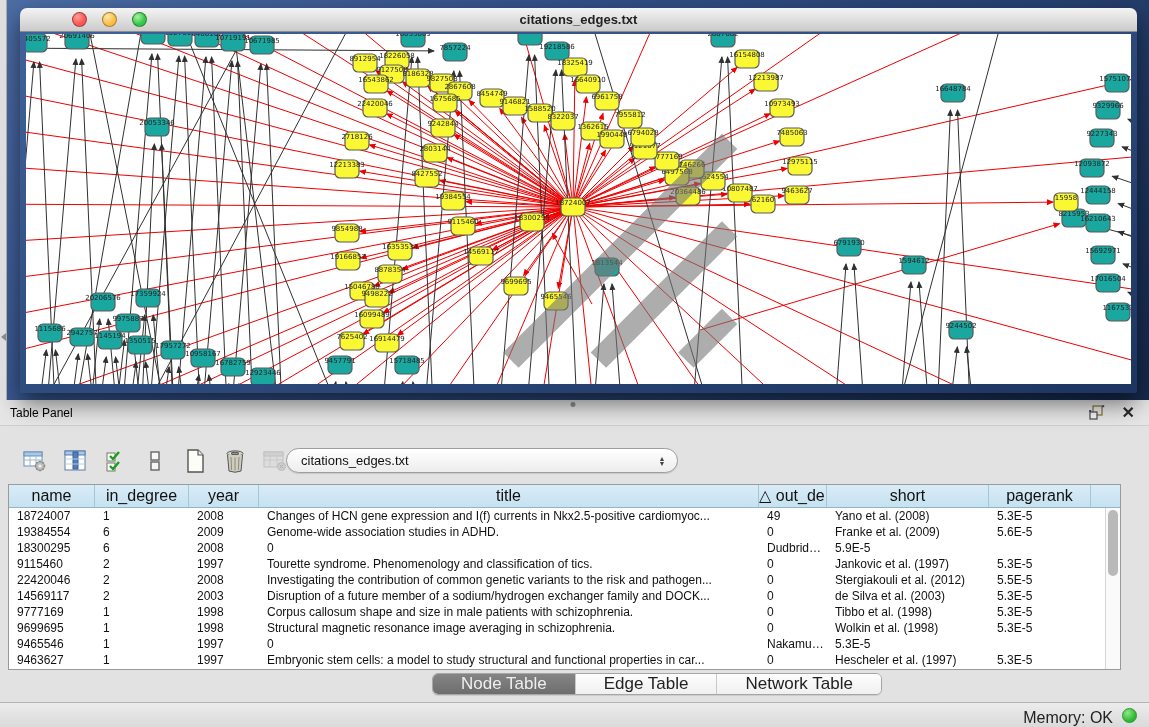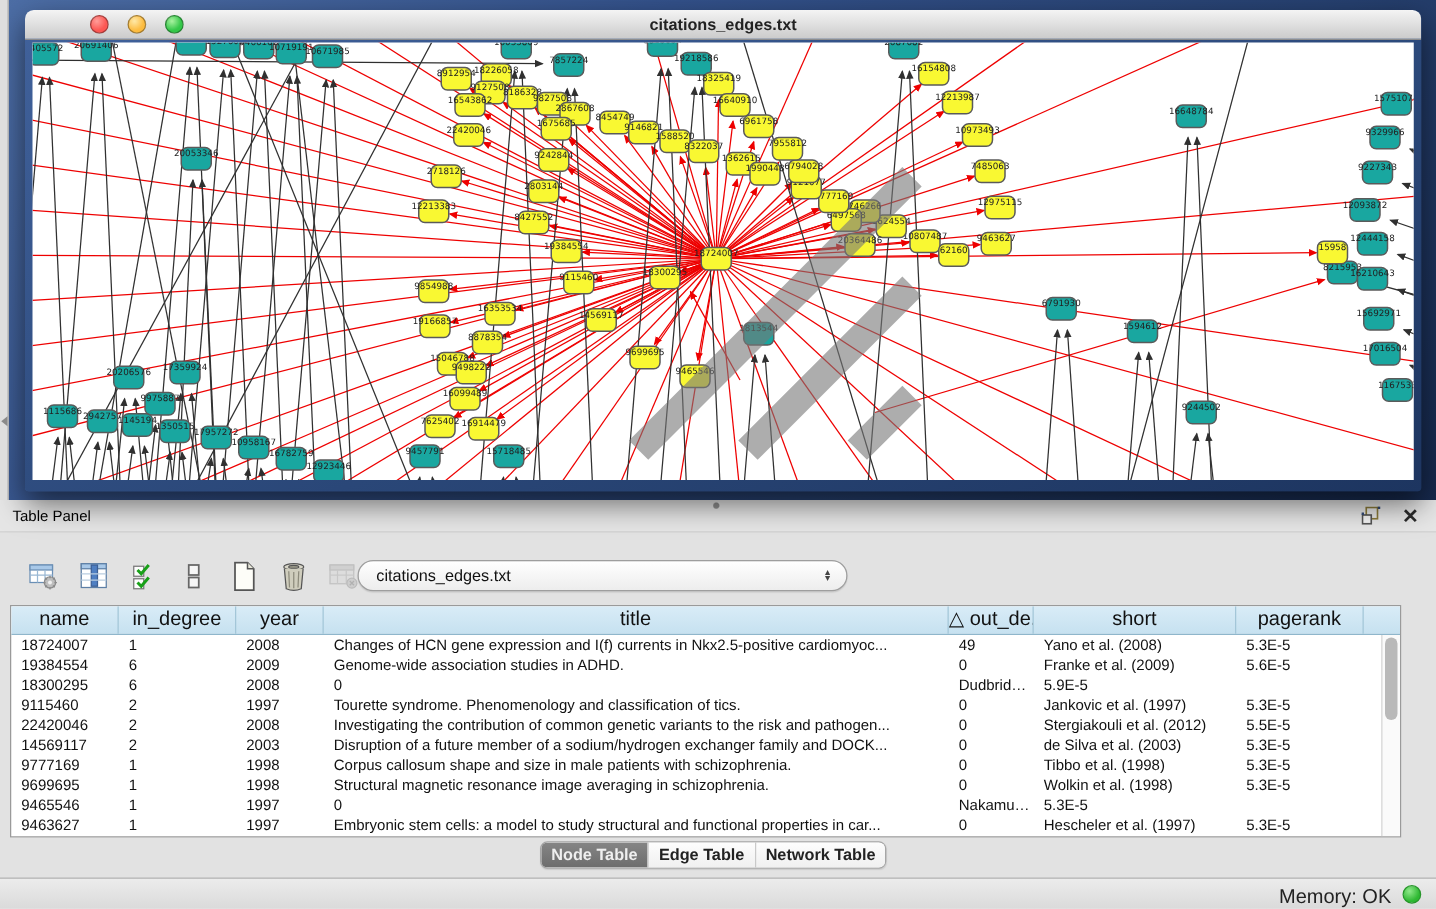--- a/index.html
+++ b/index.html
@@ -62,22 +62,22 @@
     border-right:1px solid #a3c6d8; overflow:hidden; white-space:nowrap; }
   .tbody .row { height:16px; }
   .tbody .row .c { font-size:12px; line-height:16px; color:#111; padding-left:8px;
     white-space:nowrap; overflow:hidden; text-overflow:ellipsis; }
   .vscroll { position:absolute; right:0; top:23px; bottom:0; width:15px; background:#fafafa; border-left:1px solid #d5d5d5; }
   .vthumb { position:absolute; left:2px; top:2px; width:10px; height:66px; background:#b9b9b9; border-radius:6px; }
 
   .tabs { position:absolute; left:432px; top:273px; height:22px; display:flex;
     border:1px solid #a6a6a6; border-radius:6px; overflow:hidden; background:#fff;
     box-shadow:0 1px 1px rgba(0,0,0,.1); }
-  .tab { padding:0 8px; font-size:13px; line-height:20px; color:#222; background:linear-gradient(#fdfdfd,#f0f0f0);
-    border-left:1px solid #c9c9c9; cursor:pointer; white-space:nowrap;font-weight:bold; }
+  .tab { padding:0 28px; font-size:17px; line-height:20px; color:#222; background:linear-gradient(#fdfdfd,#f0f0f0);
+    border-left:1px solid #c9c9c9; cursor:pointer; white-space:nowrap; }
   .tab:first-child { border-left:none; }
   .tab.selected { background:linear-gradient(#858585,#6d6d6d); color:#efefef; }
 
   
   .status-bar { position:absolute; left:0; top:702px; width:1149px; height:25px;
     background:linear-gradient(#ececec,#dadada); border-top:1px solid #b3b3b3; }
   .memory-label { position:absolute; right:36px; top:6px; font-size:16px; color:#222; }
   .memory-dot { position:absolute; right:12px; top:5px; width:15px; height:15px; border-radius:50%;
     background:radial-gradient(circle at 35% 30%, #8fe98a, #2eb832 65%); border:1px solid #27962b; cursor:pointer; }
 </style>

